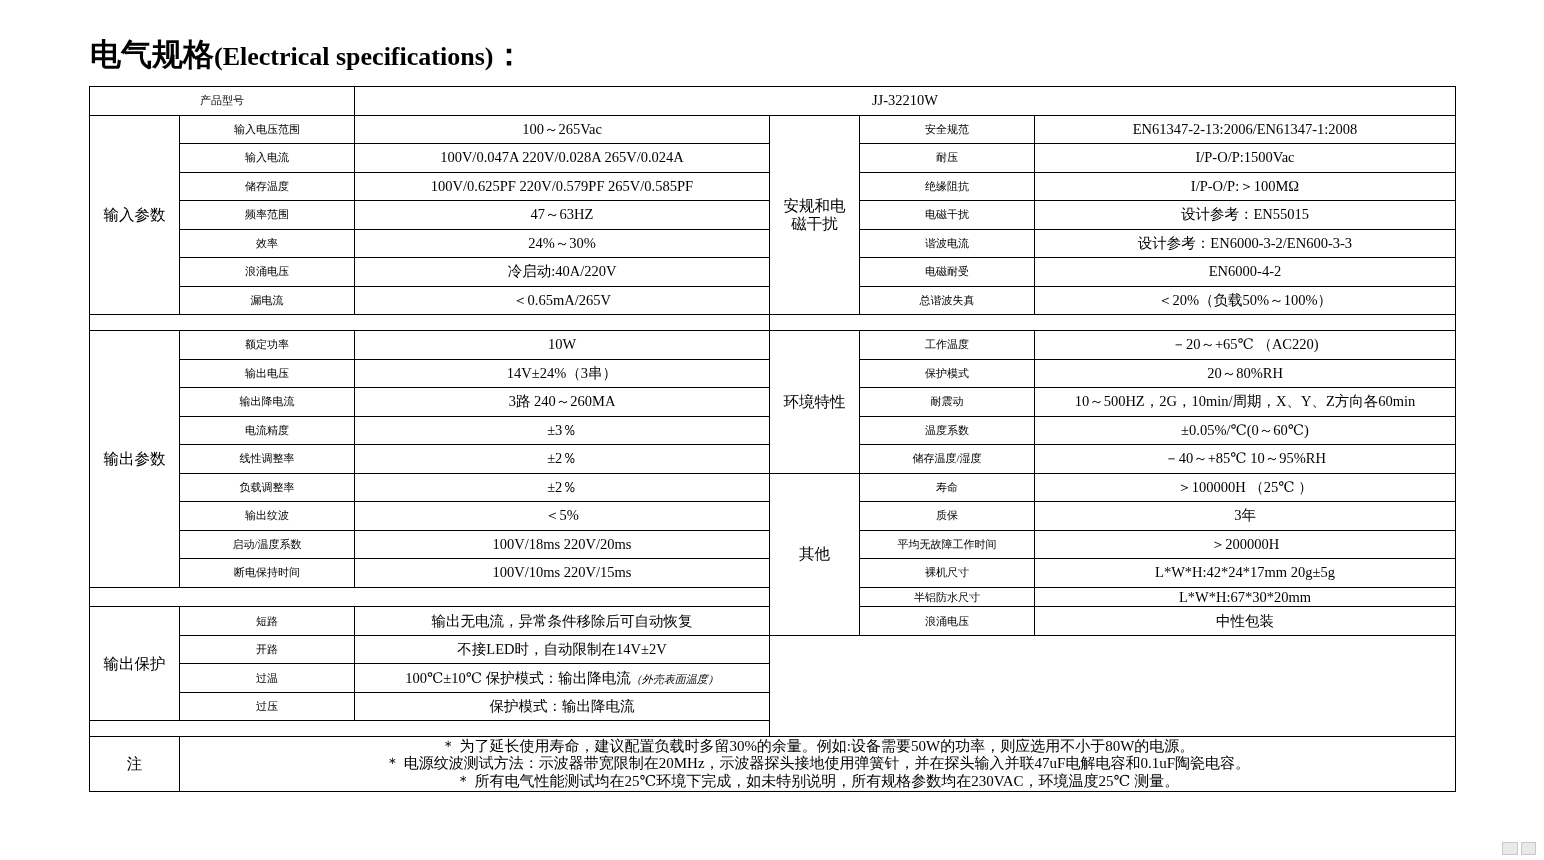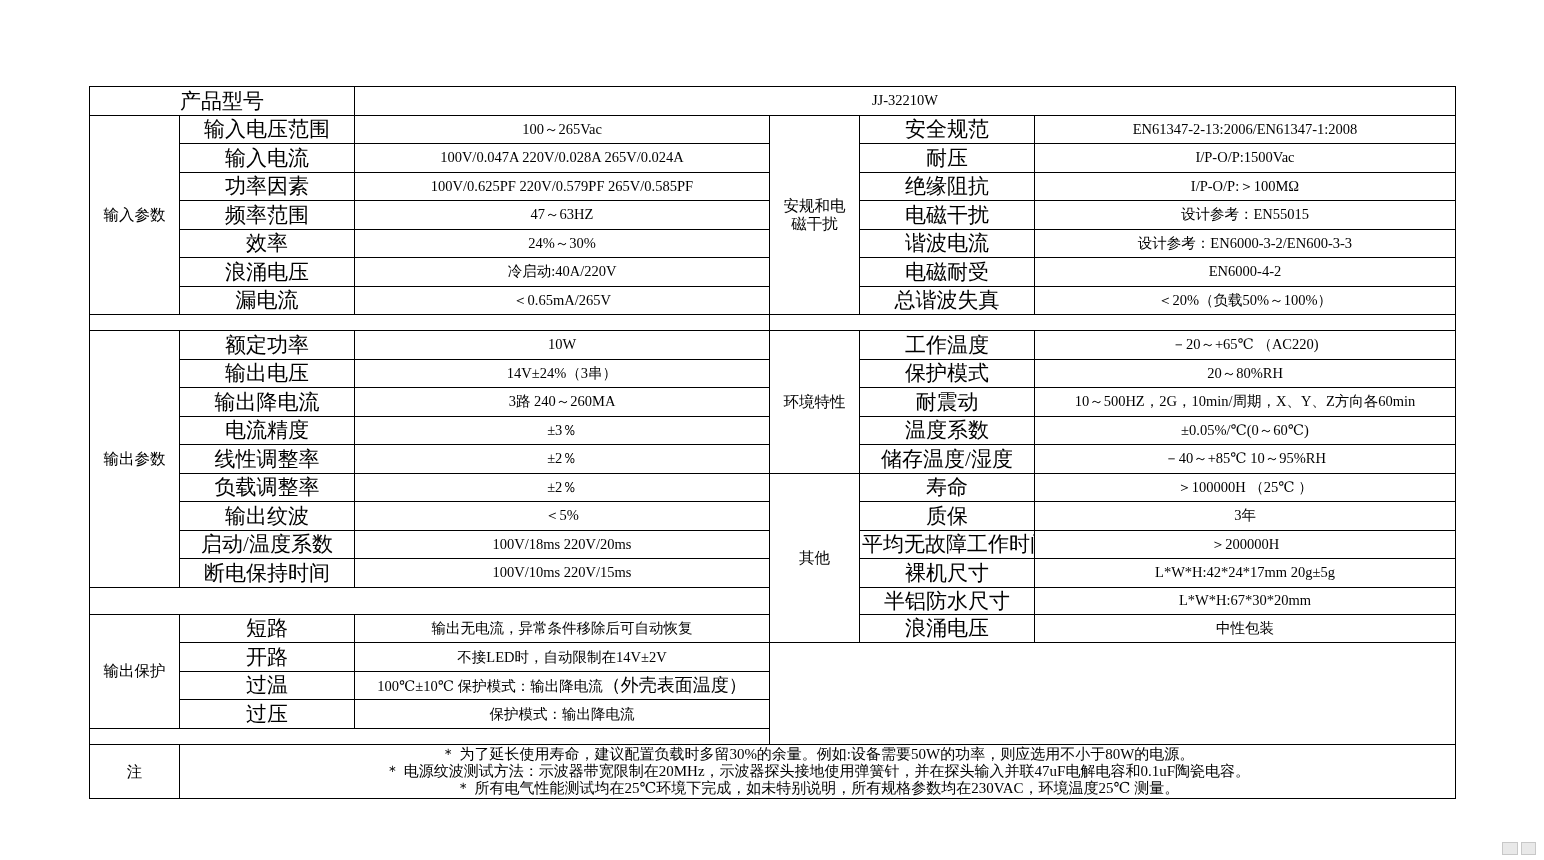--- a/index.html
+++ b/index.html
@@ -45,41 +45,41 @@
   table.spec td {
     border: 1px solid #000;
     text-align: center;
     vertical-align: middle;
     padding: 1px 2px;
     height: 25.5px;
     line-height: 1.15;
     white-space: nowrap;
     overflow: hidden;
   }
-  td.lbl { font-size: 21px; }
+  td.lbl { font-size: 11px; }
   td.grp { font-size: 15.5px; }
   td.val { font-size: 14.5px; }
   tr.spacer td {
     height: 13px;
     border: 1px solid #000;
   }
   td.blank-cell {
     border-top: none;
     border-bottom: none;
   }
   td.note-label { font-size: 15.5px; }
   td.note-body {
     text-align: left;
     white-space: normal;
     padding: 6px 8px 8px 8px;
     font-size: 15px;
     line-height: 1.62;
   }
   .note-line { white-space: nowrap; }
-  .sm { font-size: 18px; }
+  .sm { font-size: 11px; font-style: italic; }
   .scroll-corner {
     position: absolute;
     right: 8px;
     bottom: 6px;
     width: 34px;
     height: 12px;
     display: flex;
     gap: 3px;
   }
   .scroll-corner i {
@@ -88,20 +88,23 @@
     height: 11px;
     border: 1px solid #c8c8c8;
     background: #e9e9e9;
   }
 </style>
 </head>
 <body>
 
 <div class="page">
 
+  <div class="title">
+    <span class="cn">电气规格</span><span class="en">(Electrical specifications)</span><span class="cn">：</span>
+  </div>
 
   <table class="spec">
     <colgroup>
       <col style="width:90px">
       <col style="width:175px">
       <col style="width:415px">
       <col style="width:90px">
       <col style="width:175px">
       <col style="width:421px">
     </colgroup>
@@ -120,21 +123,21 @@
         <td class="lbl">安全规范</td>
         <td class="val">EN61347-2-13:2006/EN61347-1:2008</td>
       </tr>
       <tr>
         <td class="lbl">输入电流</td>
         <td class="val">100V/0.047A  220V/0.028A  265V/0.024A</td>
         <td class="lbl">耐压</td>
         <td class="val">I/P-O/P:1500Vac</td>
       </tr>
       <tr>
-        <td class="lbl">功率因素</td>
+        <td class="lbl">储存温度</td>
         <td class="val">100V/0.625PF  220V/0.579PF  265V/0.585PF</td>
         <td class="lbl">绝缘阻抗</td>
         <td class="val">I/P-O/P:＞100MΩ</td>
       </tr>
       <tr>
         <td class="lbl">频率范围</td>
         <td class="val">47～63HZ</td>
         <td class="lbl">电磁干扰</td>
         <td class="val">设计参考：EN55015</td>
       </tr>

